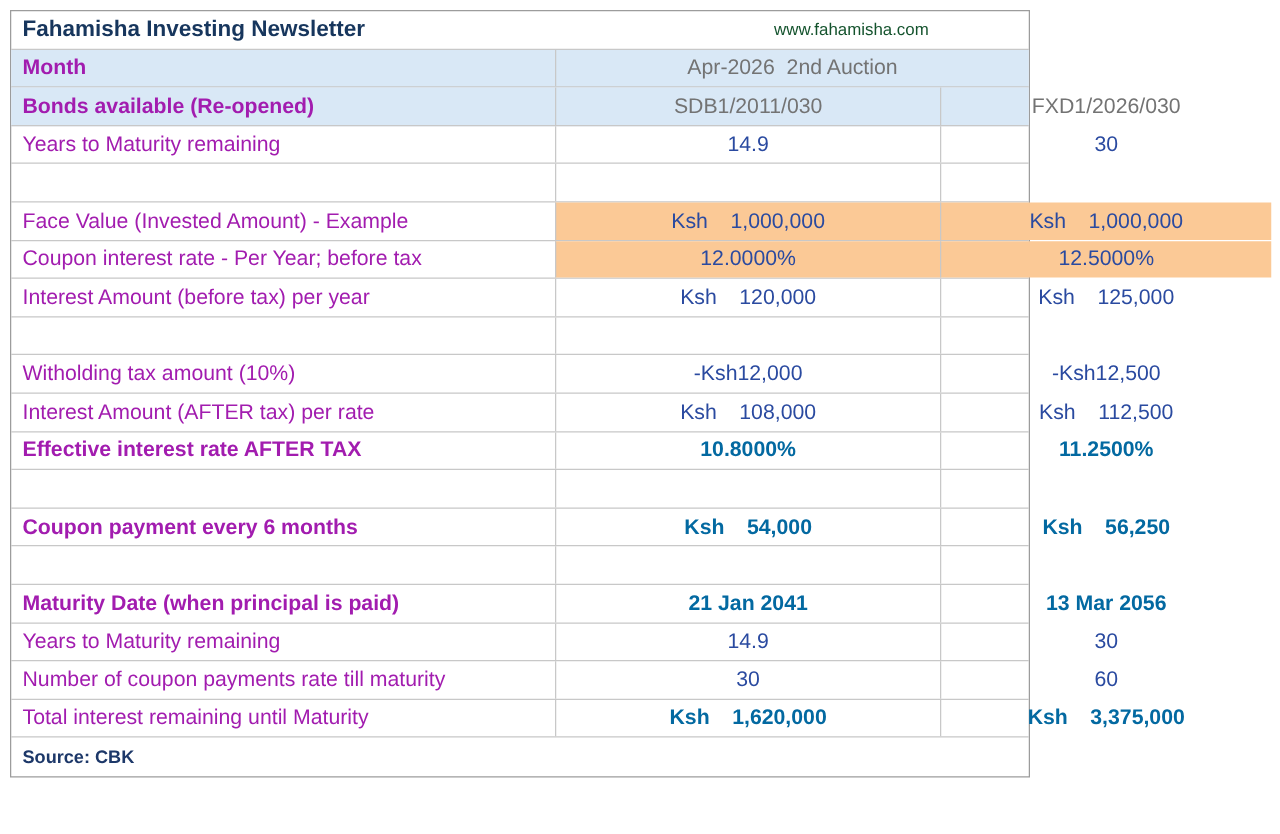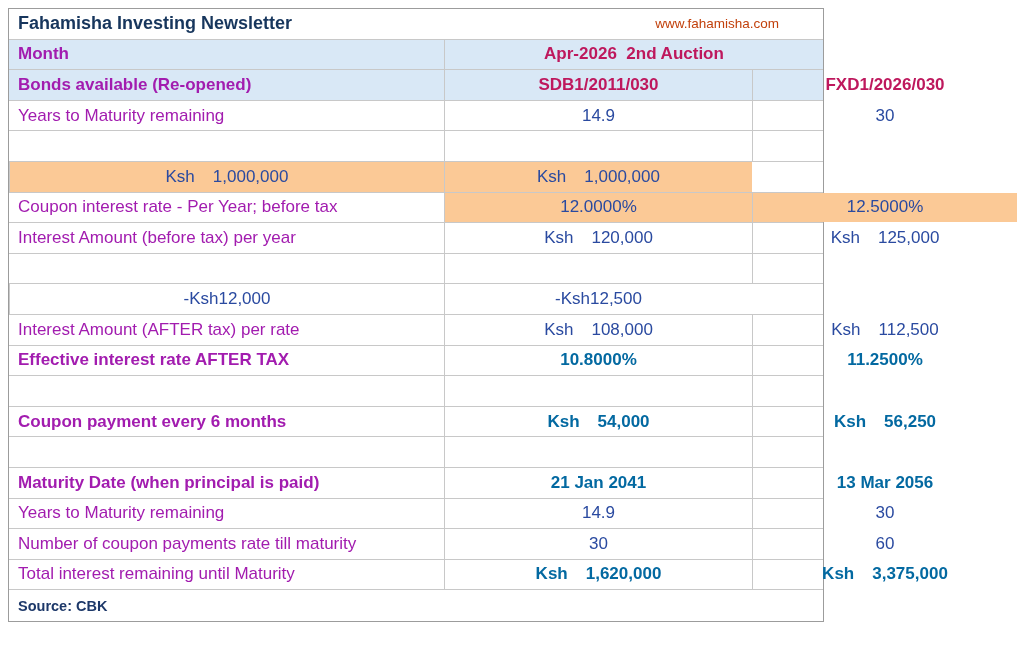--- a/index.html
+++ b/index.html
@@ -10,26 +10,26 @@
   .row { display:grid; grid-template-columns:435px 308px 265px;
          height:30.6px; border-bottom:1px solid #c8c8c8; align-items:stretch; }
   .footer-row { border-bottom:none; }
   .title-row { display:flex; justify-content:space-between; align-items:center; }
   .month-row { grid-template-columns:435px auto; }
   .blue { background:#d9e8f6; }
   .cell { display:flex; align-items:center; }
   .label-cell { padding-left:9px; font-size:17px; color:#a21caf; }
   .value-cell { justify-content:center; font-size:17px; color:#2a4aa0; gap:18px;
                 border-left:1px solid #c8c8c8; white-space:pre; }
-  .value-cell.hdr { font-weight:bold; color:#be185d; }
+  .value-cell.hdr { font-weight:normal; color:#737373; }
   .b { font-weight:bold; }
   .vb { font-weight:bold; color:#0369a1; }
   .orange { background:#fbc996; }
   .title { font-size:18px; font-weight:bold; color:#17365d; padding-left:9px; }
-  .website { font-size:13.5px; color:#c2410c; margin-right:44px; }
+  .website { font-size:13.5px; color:#14532d; margin-right:80px; }
   .source { font-size:14.5px; font-weight:600;
             color:#1d3869; padding-left:9px; display:flex; align-items:center; }
 </style>
 </head>
 <body>
 
 <div class="sheet">
 
   <div class="row title-row">
     <div class="title">Fahamisha Investing Newsletter</div>
@@ -52,39 +52,41 @@
         <div class="cell label-cell">Years to Maturity remaining</div>
         <div class="cell value-cell"><span>14.9</span></div>
         <div class="cell value-cell"><span>30</span></div>
       </div>
       <div class="row">
         <div class="cell label-cell"></div>
         <div class="cell value-cell"></div>
         <div class="cell value-cell"></div>
       </div>
       <div class="row">
+        <div class="cell label-cell">Face Value (Invested Amount) - Example</div>
         <div class="cell value-cell orange"><span>Ksh</span><span>1,000,000</span></div>
         <div class="cell value-cell orange"><span>Ksh</span><span>1,000,000</span></div>
       </div>
       <div class="row">
         <div class="cell label-cell">Coupon interest rate - Per Year; before tax</div>
         <div class="cell value-cell orange"><span>12.0000%</span></div>
         <div class="cell value-cell orange"><span>12.5000%</span></div>
       </div>
       <div class="row">
         <div class="cell label-cell">Interest Amount (before tax) per year</div>
         <div class="cell value-cell"><span>Ksh</span><span>120,000</span></div>
         <div class="cell value-cell"><span>Ksh</span><span>125,000</span></div>
       </div>
       <div class="row">
         <div class="cell label-cell"></div>
         <div class="cell value-cell"></div>
         <div class="cell value-cell"></div>
       </div>
       <div class="row">
+        <div class="cell label-cell">Witholding tax amount (10%)</div>
         <div class="cell value-cell"><span>-Ksh12,000</span></div>
         <div class="cell value-cell"><span>-Ksh12,500</span></div>
       </div>
       <div class="row">
         <div class="cell label-cell">Interest Amount (AFTER tax) per rate</div>
         <div class="cell value-cell"><span>Ksh</span><span>108,000</span></div>
         <div class="cell value-cell"><span>Ksh</span><span>112,500</span></div>
       </div>
       <div class="row">
         <div class="cell label-cell b">Effective interest rate AFTER TAX</div>

